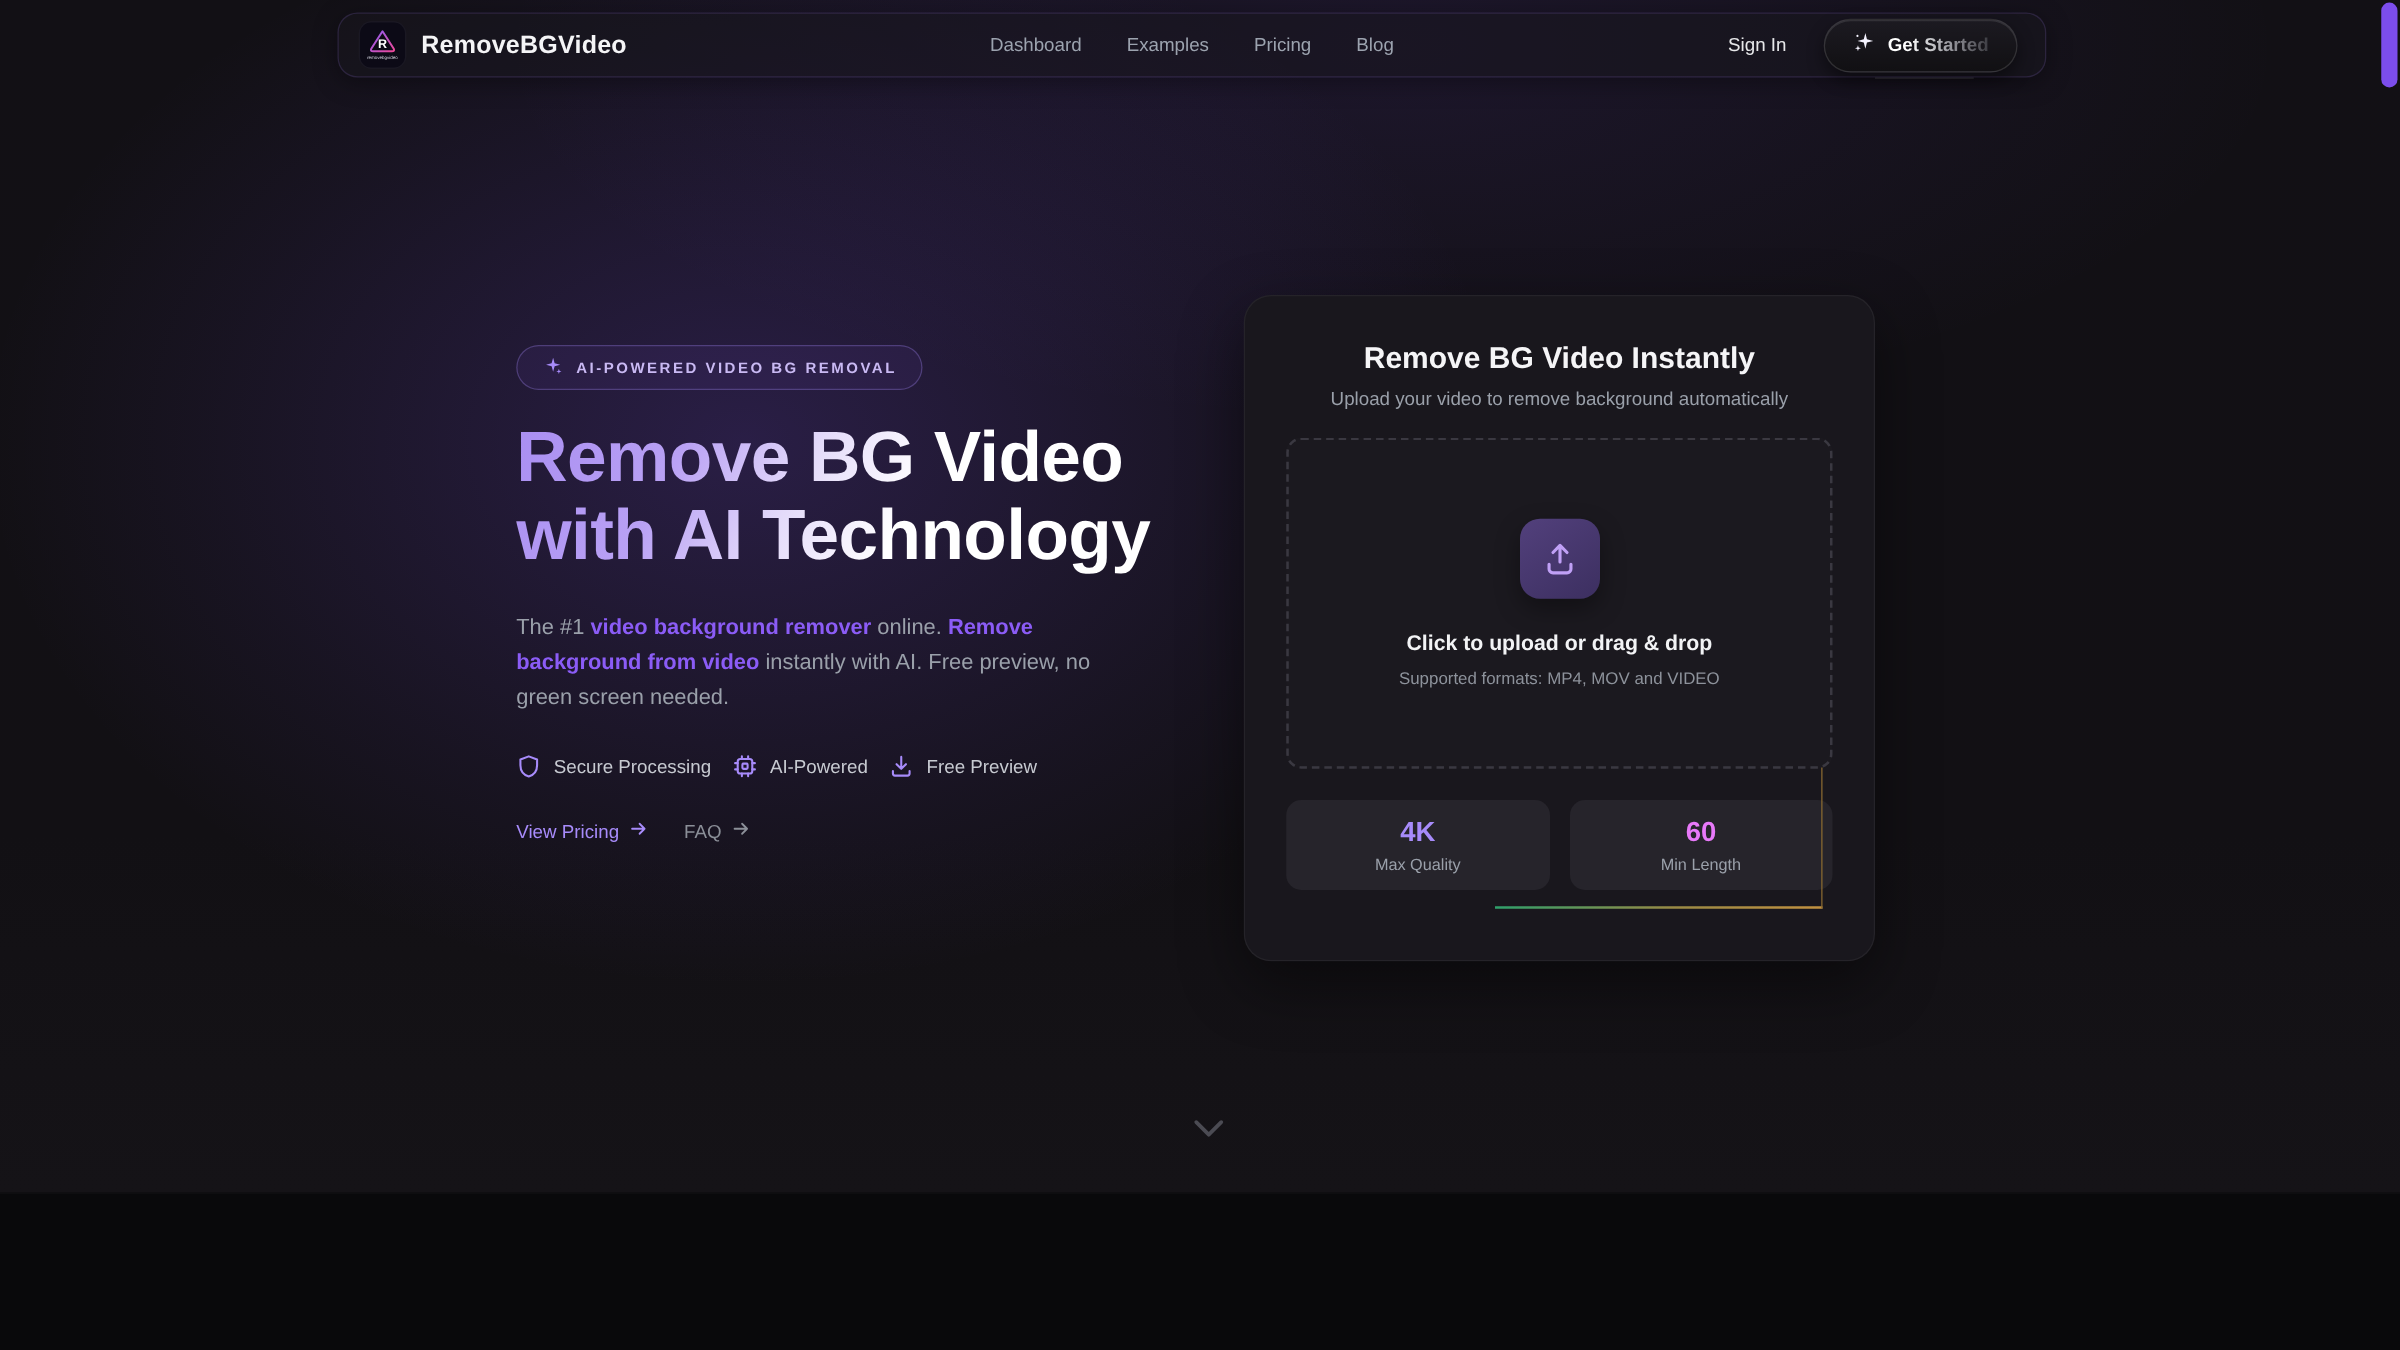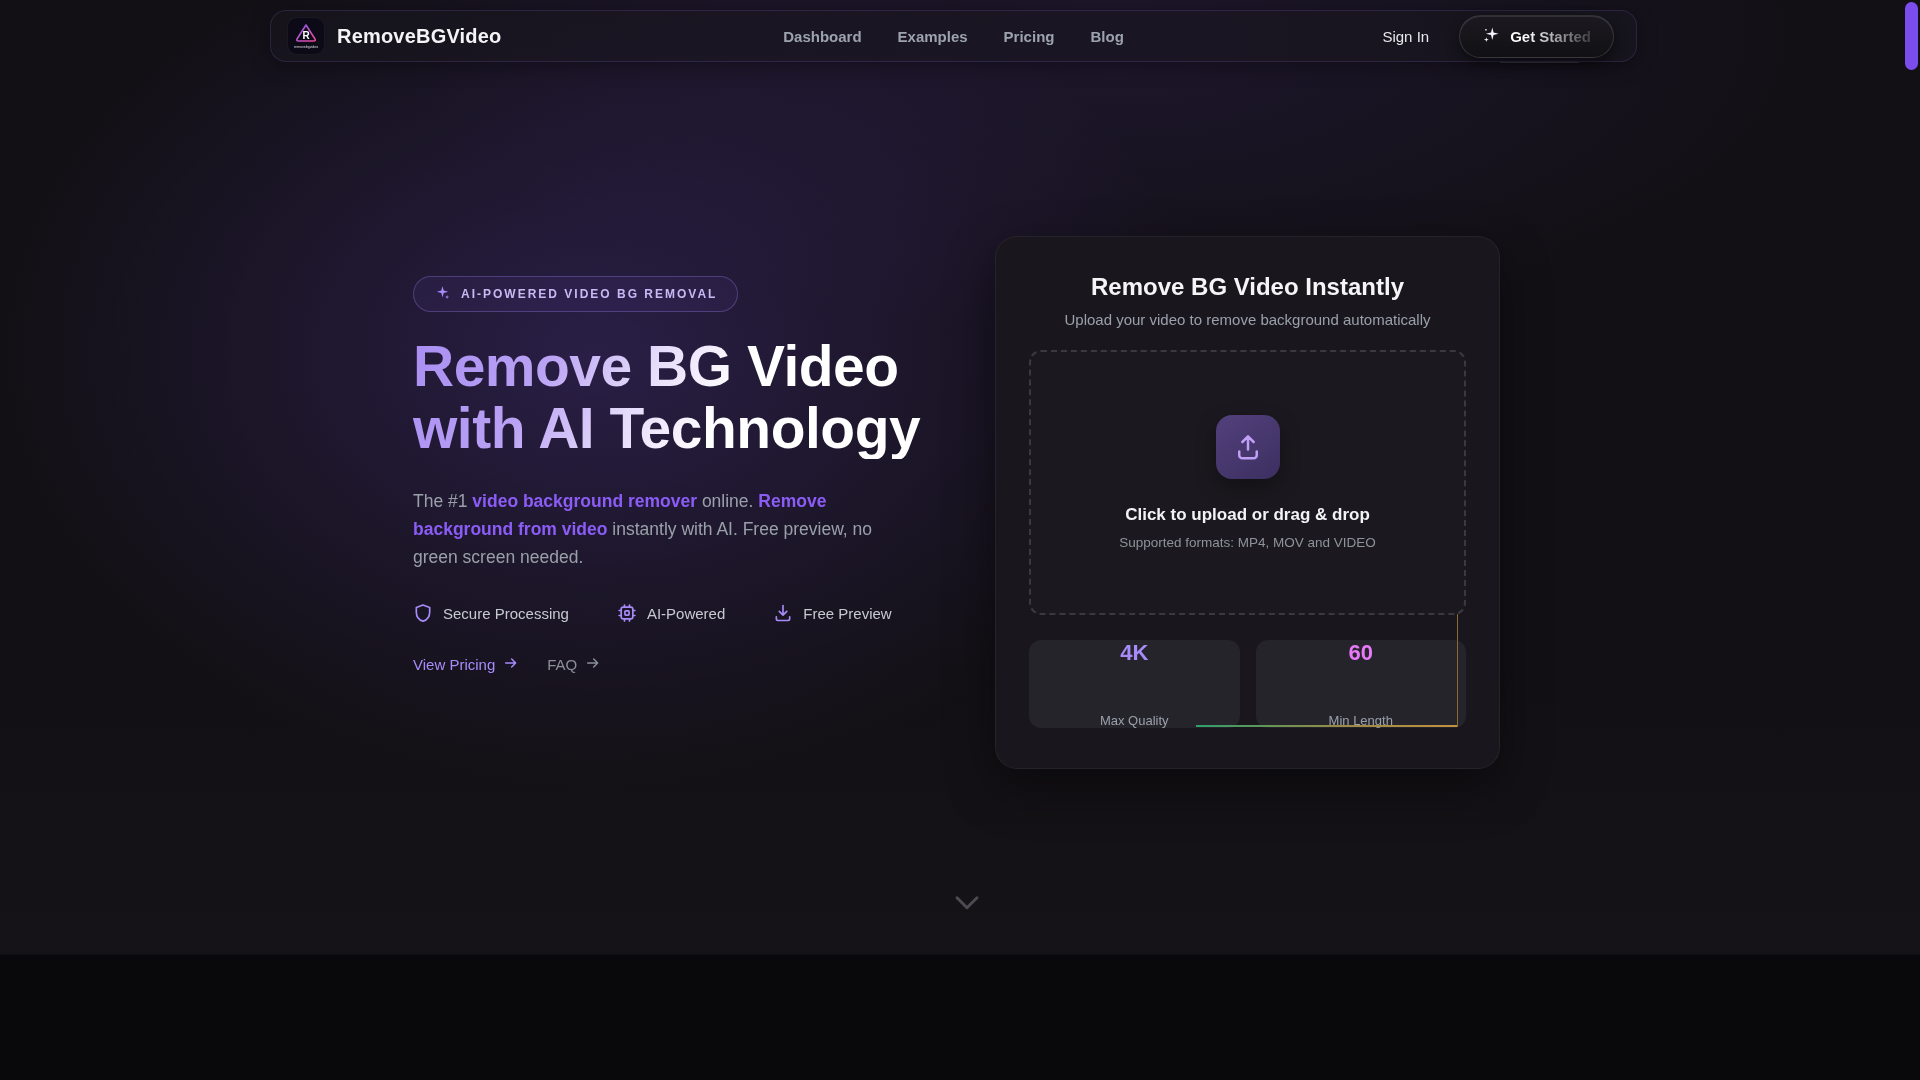--- a/index.html
+++ b/index.html
@@ -29,21 +29,21 @@
     box-shadow:0 4px 20px rgba(0,0,0,0.35);
   }
   .brand-group { display:flex; align-items:center; gap:12px; cursor:pointer; }
   .logo-box { width:38px; height:38px; border-radius:10px; background:#0c0a16;
     display:flex; align-items:center; justify-content:center;
     border:1px solid rgba(255,255,255,0.06); }
   .brand-name { color:#f4f4f6; font-size:20px; font-weight:700; letter-spacing:0.2px; }
 
   .nav-links { position:absolute; left:50%; transform:translateX(-50%);
     display:flex; gap:36px; }
-  .nav-link { color:#9ca3af; font-size:15px; cursor:pointer;font-weight:bold; }
+  .nav-link { color:#9ca3af; font-size:15px; cursor:pointer; }
 
   .nav-right { margin-left:auto; display:flex; align-items:center; gap:30px; }
   .signin { color:#e7e8ea; font-size:15px; cursor:pointer; }
   .cta-btn {
     position:relative; display:flex; align-items:center; gap:9px;
     height:43px; padding:0 22px; border-radius:22px; cursor:pointer;
     background:linear-gradient(180deg,#1c1a21 0%,#111013 100%);
     border:1px solid rgba(255,255,255,0.13);
     box-shadow:inset 0 1px 0 rgba(255,255,255,0.10), 0 6px 14px rgba(0,0,0,0.45);
   }
@@ -69,21 +69,21 @@
   }
   .hero-title {
     margin-top:24px; font-size:57px; line-height:1.08; font-weight:700; letter-spacing:-0.5px;
     background:linear-gradient(118deg,#a98ef2 0%,#b9a1f4 24%,#e4dbfa 42%,#ffffff 58%);
     -webkit-background-clip:text; background-clip:text; color:transparent;
     max-width:540px;
   }
   .hero-desc { margin-top:28px; width:494px; font-size:17.5px; line-height:28px; color:#9aa0aa; }
   .hero-desc b { color:#8b5cf6; font-weight:700; }
 
-  .feature-row { margin-top:32px; display:flex; align-items:center; gap:48px; }
+  .feature-row { margin-top:32px; display:flex; align-items:center; gap:17px; }
   .feature { display:flex; align-items:center; gap:10px; color:#c7cad1; font-size:15px; }
   .feature svg { display:block; }
 
   .link-row { margin-top:32px; display:flex; align-items:center; gap:28px; }
   .text-link { display:flex; align-items:center; gap:8px; font-size:15px; cursor:pointer; }
   .text-link.accent { color:#a78bfa; }
   .text-link.muted { color:#8b8f98; }
 
   
   .upload-card {
@@ -103,22 +103,22 @@
     cursor:pointer;
   }
   .upload-icon-box { width:64px; height:64px; border-radius:16px;
     background:linear-gradient(145deg,#52407c 0%,#3c2f60 100%);
     display:flex; align-items:center; justify-content:center;
     box-shadow:0 8px 20px rgba(0,0,0,0.35); }
   .dz-title { margin-top:26px; color:#f2f3f5; font-size:17px; font-weight:700; }
   .dz-sub { margin-top:10px; color:#8d929b; font-size:13.5px; }
 
   .stats-row { margin-top:25px; display:flex; gap:16px; }
-  .stat-box { flex:1; height:88px; border-radius:12px; background:#26242b;
-    display:flex; flex-direction:column; align-items:center; justify-content:space-between; gap:5px; }
+  .stat-box { flex:1; height:72px; border-radius:12px; background:#26242b;
+    display:flex; flex-direction:column; align-items:center; justify-content:center; gap:5px; }
   .stat-value { font-size:22px; font-weight:700; }
   .stat-label { font-size:13px; color:#9aa0aa; }
 
   
   .underline-gradient { position:absolute; left:200px; top:488px; width:262px; height:2px;
     background:linear-gradient(90deg,#2fa06b 0%,#9a8a45 55%,#c29140 100%); }
   .vline-orange { position:absolute; left:461px; top:377px; width:1px; height:113px;
     background:#8a6a30; }
 
   

